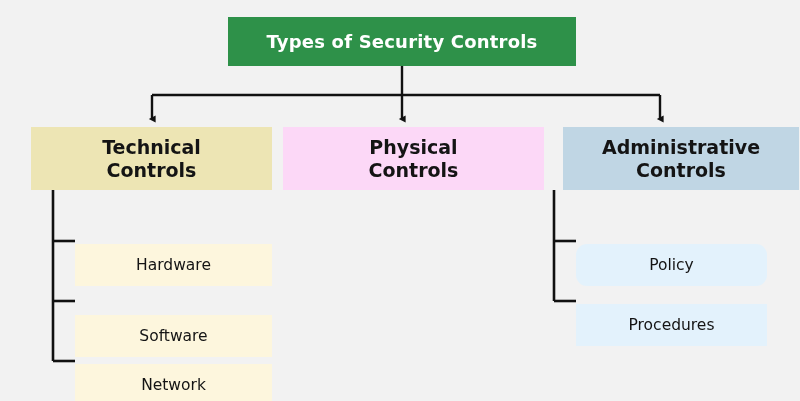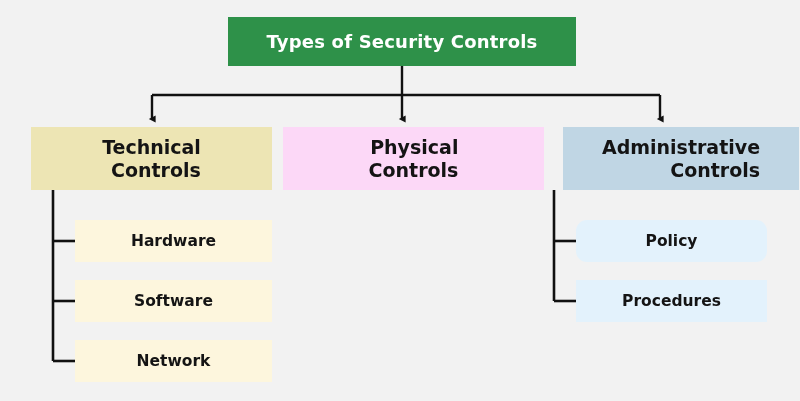--- a/index.html
+++ b/index.html
@@ -66,42 +66,42 @@
   }
   .node-administrative {
     left: 532px;
     width: 236px;
     background: #c0d6e4;
     margin-left: 31px;
   }
   .node-l2 {
     height: 42px;
     font-size: 15.5px;
-    font-weight: bold;
+    font-weight: normal;
     color: #141414;
+    margin-top: 24px;
   }
   .node-l2.left-branch {
     left: 75px;
     width: 197px;
     background: #fdf6dd;
   }
   .node-l2.right-branch {
     left: 576px;
     width: 191px;
     background: #e3f2fc;
   }
   .pos-hardware   { top: 220px; }
-  .pos-software   { top: 280px; }
+  .pos-software   { top: 291px; }
   .pos-network    { top: 340px; }
   .pos-policy     { top: 220px; border-radius: 11px; }
   .pos-procedures { top: 280px; }
   .node-label {
     display: block;
     white-space: pre-line;
-    text-align: right;
   }
 </style>
 </head>
 <body>
 
 <div id="canvas">
 
   <svg class="connectors" viewBox="0 0 800 401" xmlns="http://www.w3.org/2000/svg">
     <defs>
       <marker id="arrowhead" markerWidth="9" markerHeight="9" refX="4" refY="4.2" orient="auto" markerUnits="userSpaceOnUse">

